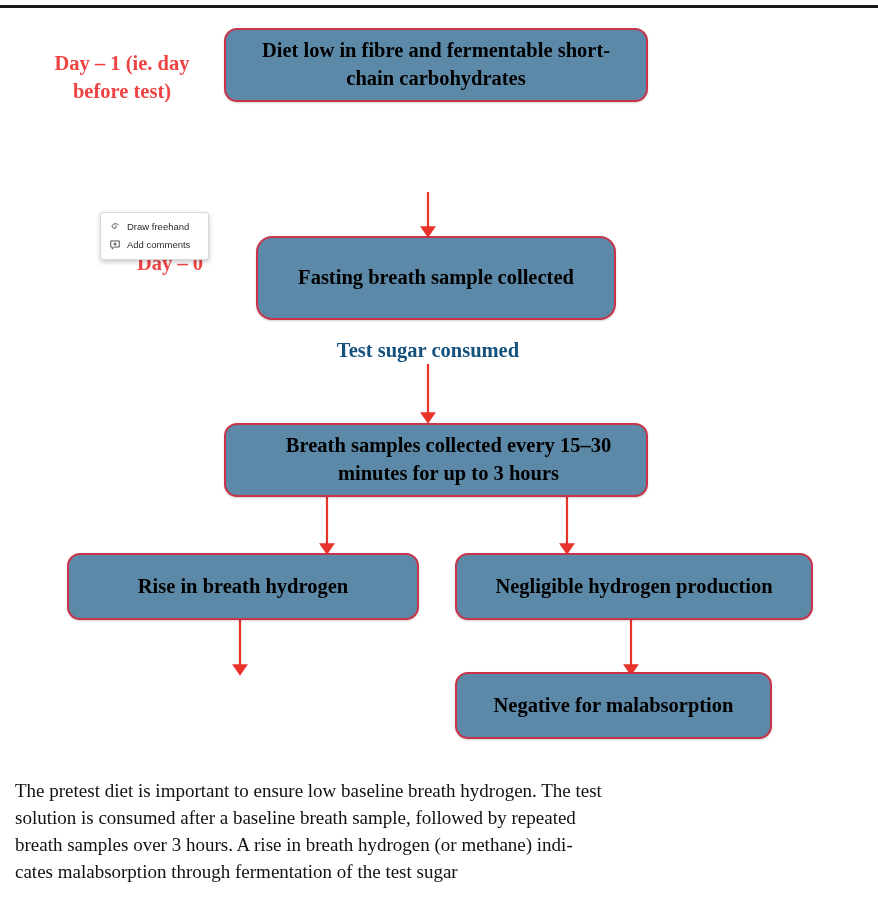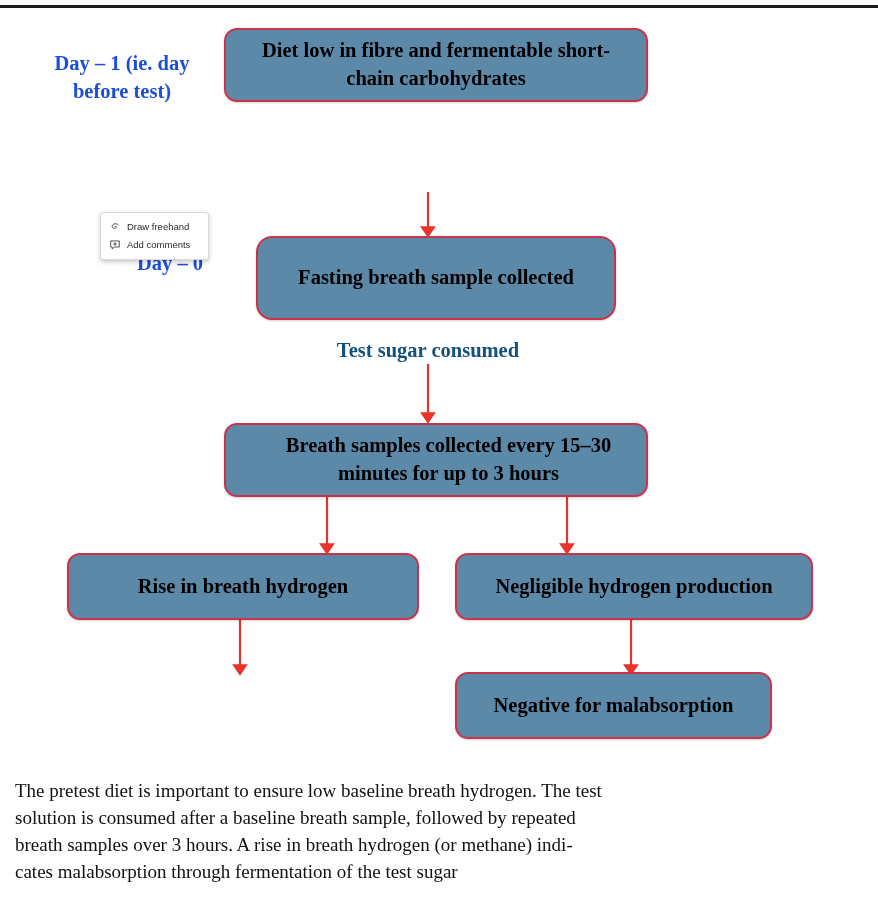--- a/index.html
+++ b/index.html
@@ -54,21 +54,21 @@
     color: #14527d;
     font-family: "Liberation Serif", "DejaVu Serif", serif;
     font-weight: bold;
     font-size: 20.5px;
     line-height: 1.35;
     text-align: center;
   }
 
   .day-label {
     position: absolute;
-    color: #1d4ed8;
+    color: #ef4444;
     font-family: "Liberation Serif", "DejaVu Serif", serif;
     font-weight: bold;
     font-size: 20.5px;
     line-height: 1.35;
     text-align: center;
   }
 
   svg.arrows {
     position: absolute;
     left: 0; top: 0;

